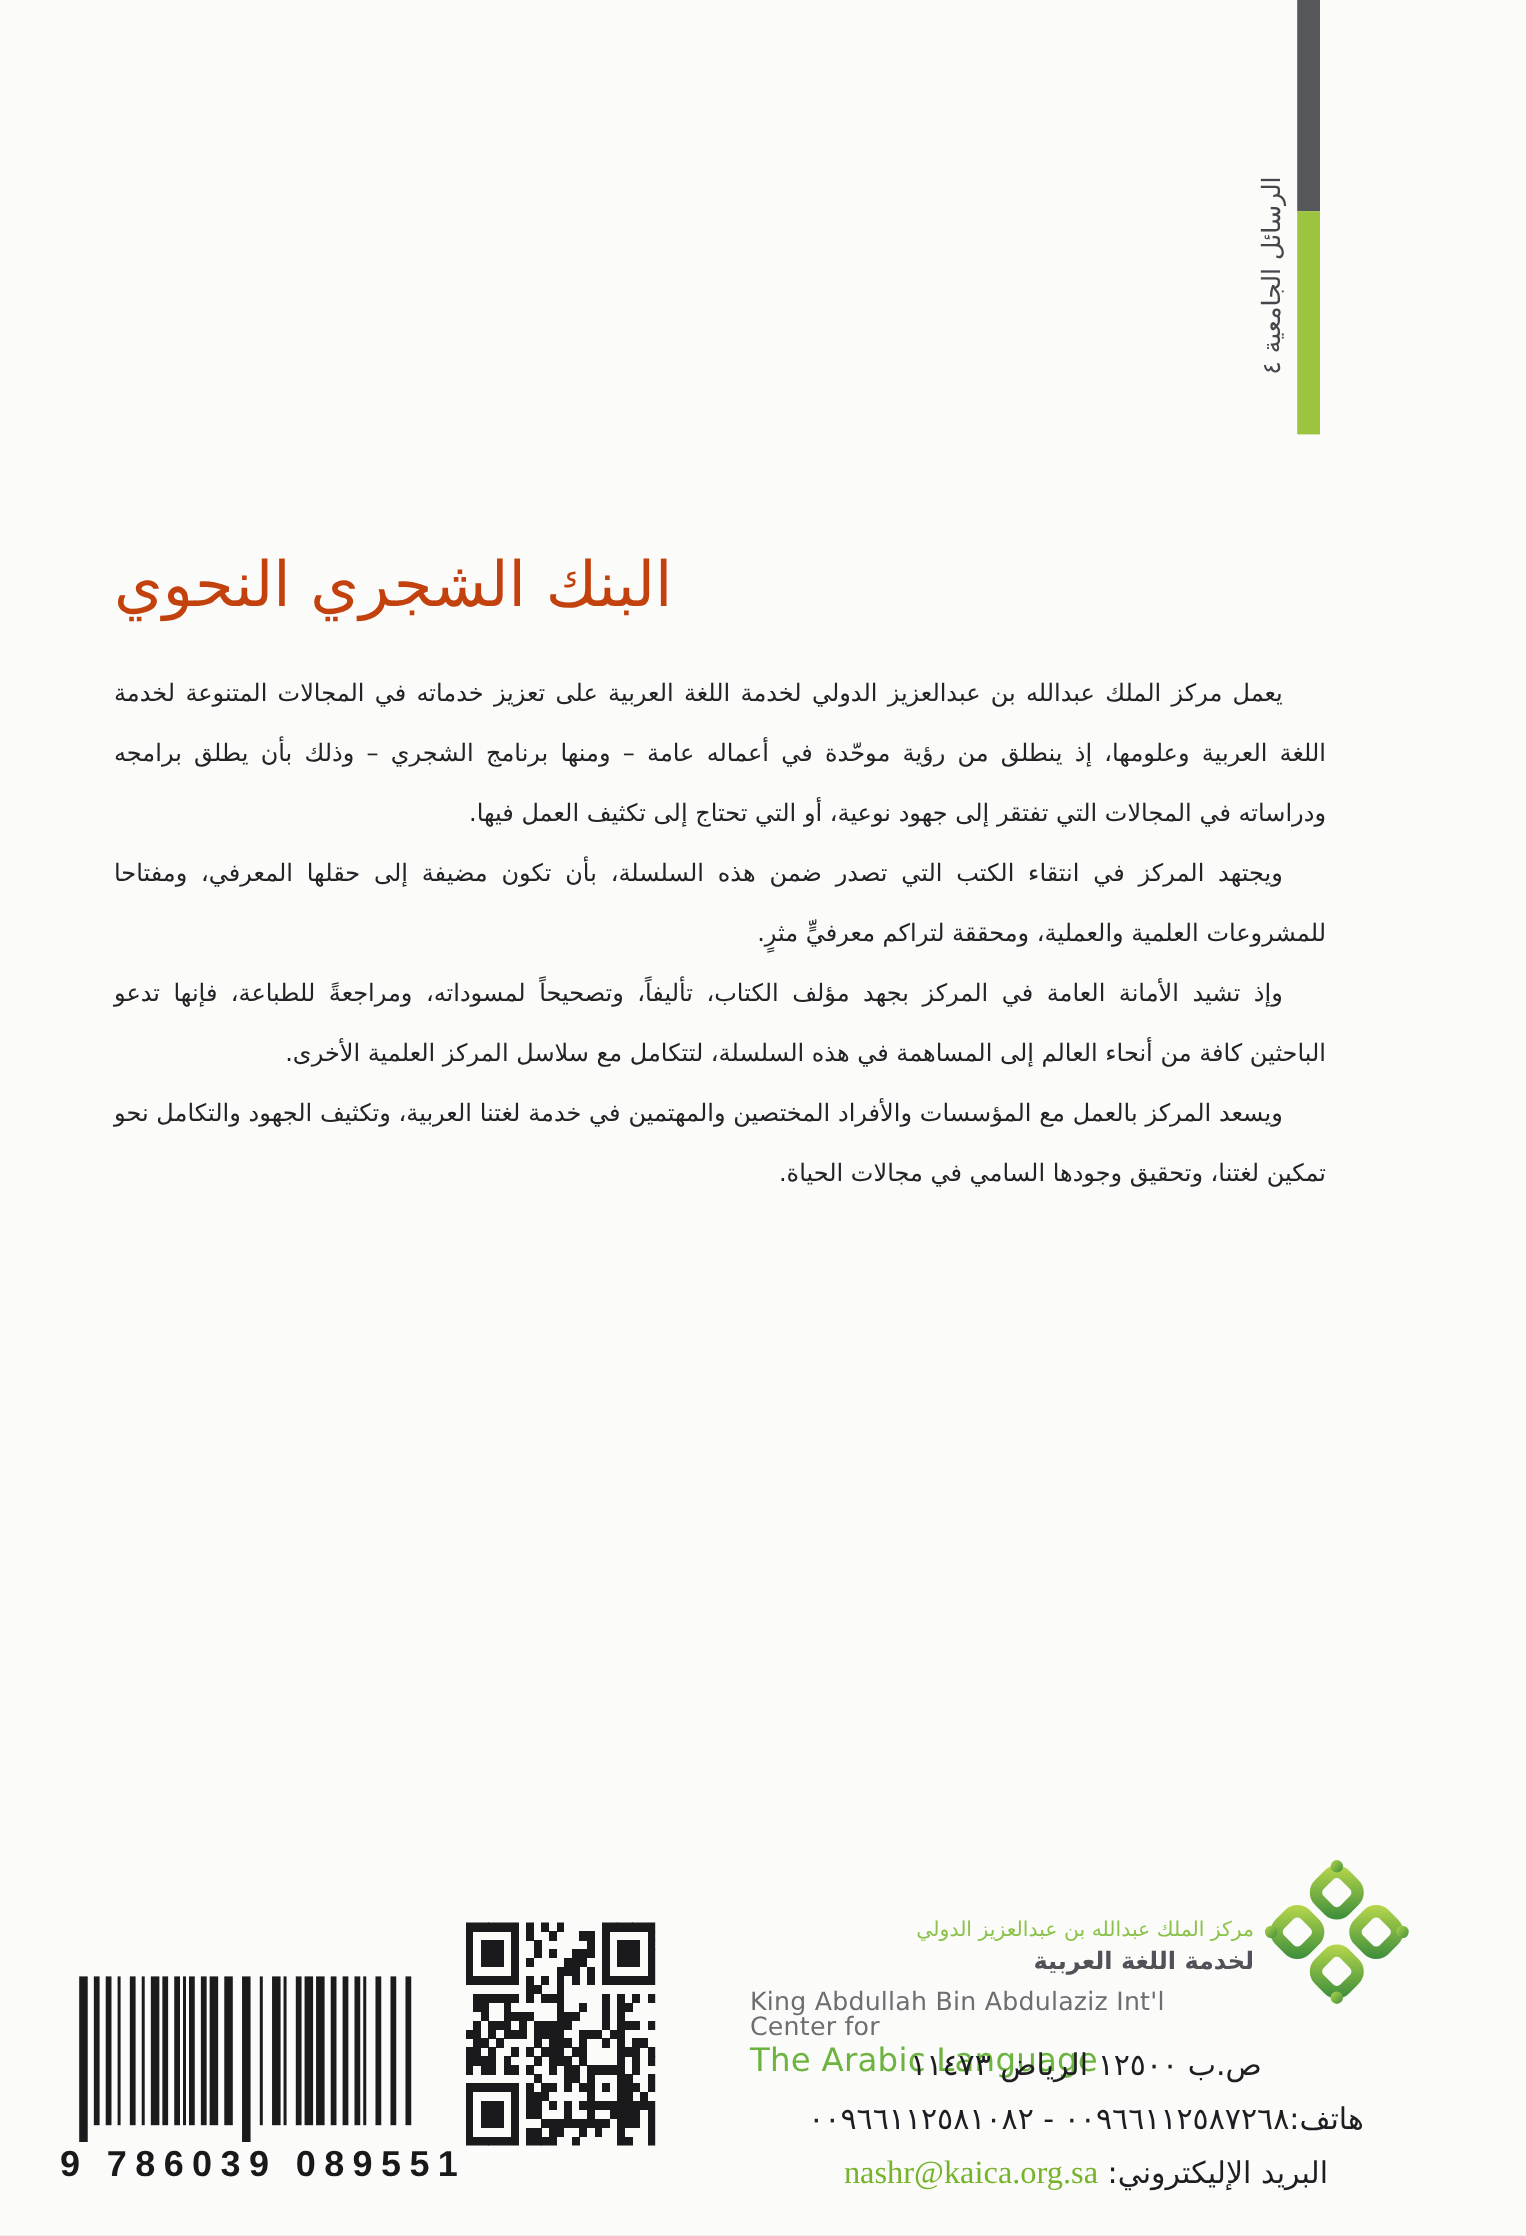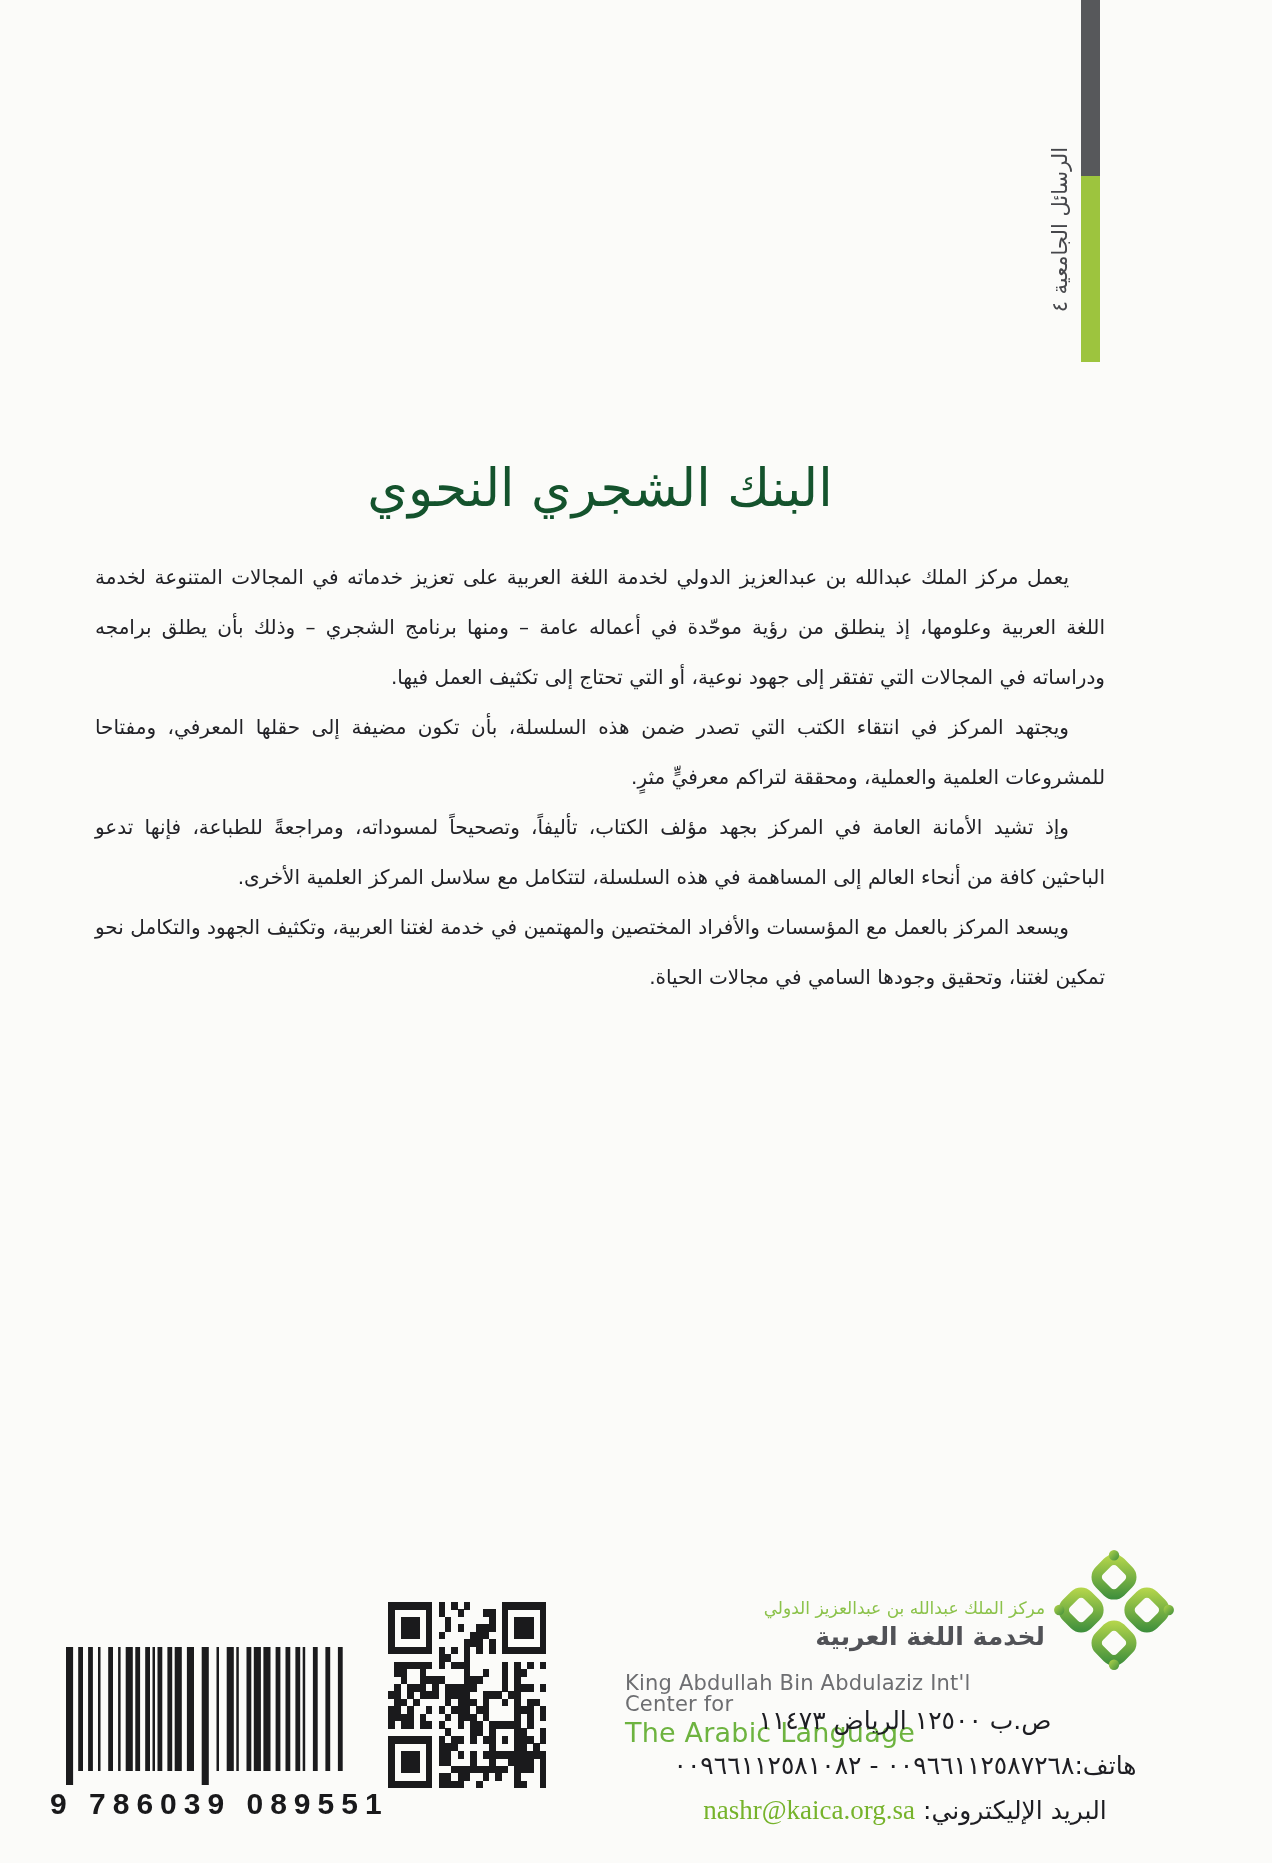--- a/index.html
+++ b/index.html
@@ -17,22 +17,22 @@
   .spine-bar .seg-green{width:19px;height:186px;background:#9dc43e;}
   .spine-label{
     position:absolute;left:828px;top:147px;width:220px;height:26px;
     transform:rotate(-90deg);transform-origin:top right;
     direction:rtl;text-align:right;
     font-size:21px;color:#46474b;letter-spacing:.5px;white-space:nowrap;
   }
   
   .title{
     position:absolute;right:167px;top:458px;left:95px;
-    direction:rtl;text-align:center;
-    font-size:52px;font-weight:400;color:#14532d;margin:0;
+    direction:rtl;text-align:left;
+    font-size:52px;font-weight:400;color:#c2410c;margin:0;
     letter-spacing:0;
   }
   
   .body-text{
     position:absolute;left:95px;right:167px;top:552px;
     direction:rtl;color:#222227;font-size:20px;
   }
   .para{margin:0;}
   .line{
     height:50px;line-height:50px;
@@ -40,21 +40,21 @@
     white-space:normal;
   }
   .line.first{padding-right:36px;}
   .line.last{text-align-last:right;margin-left:44px;}
   
   .logo-text{
     position:absolute;right:227px;top:1600px;width:420px;
     direction:rtl;line-height:1;
   }
   .logo-ar-small{font-size:17px;color:#8bc24a;margin-bottom:7px;}
-  .logo-ar-large{font-size:25px;color:#515257;font-weight:700;margin-bottom:24px;}
+  .logo-ar-large{font-size:20px;color:#515257;font-weight:700;margin-bottom:14px;}
   .logo-en-small{font-size:21px;color:#6d6e71;direction:ltr;margin-bottom:4px;letter-spacing:.2px;}
   .logo-en-large{font-size:27px;color:#6db33f;direction:ltr;letter-spacing:.2px;}
   .logo-emblem{position:absolute;left:1052px;top:1548px;width:124px;height:124px;overflow:visible;}
   
   .contact{
     position:absolute;right:87px;top:1698px;width:560px;
     direction:rtl;text-align:center;color:#1d1d22;
   }
   .contact .c-line{font-size:25px;line-height:45px;white-space:nowrap;}
   .contact .email{font-family:"Liberation Serif",serif;color:#76b32b;font-size:27px;}

